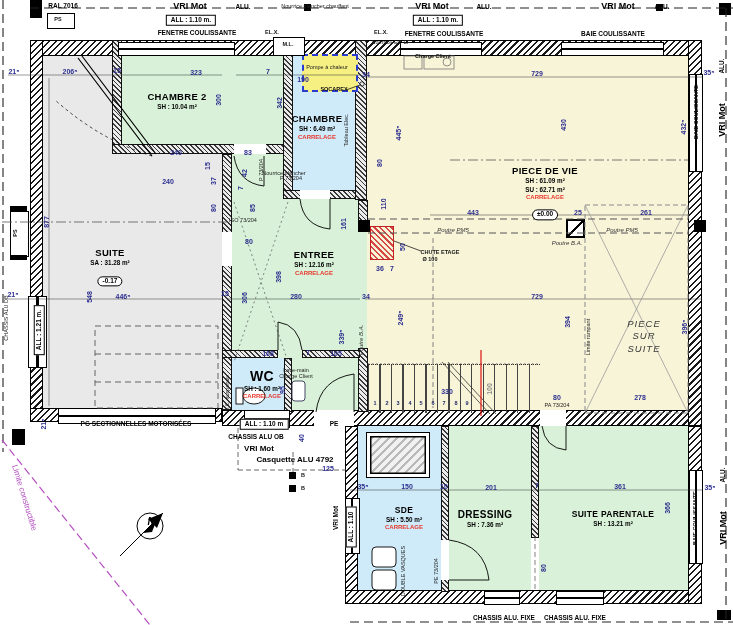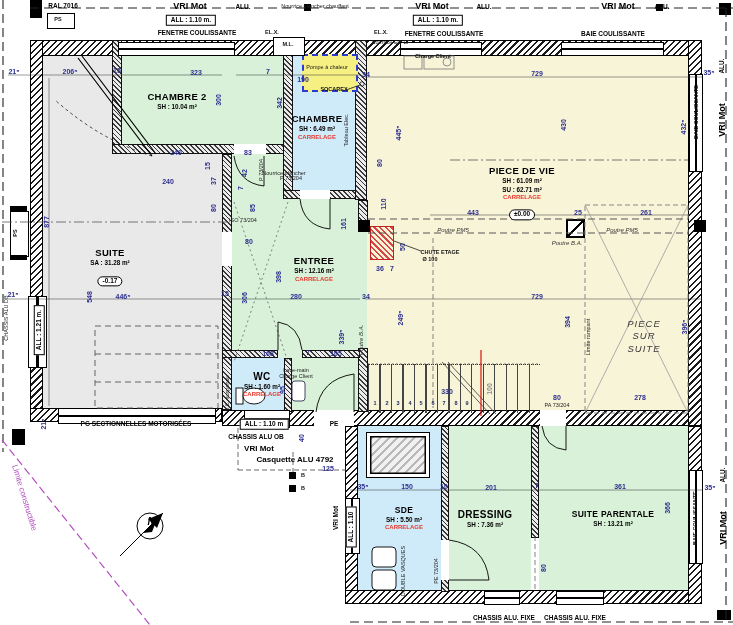--- a/index.html
+++ b/index.html
@@ -201,34 +201,34 @@
   </div>
   <div class="rlabel" style="left:177px;top:101px">
     <div class="rname">CHAMBRE 2</div>
     <div class="rarea">SH : 10.04 m²</div>
   </div>
   <div class="rlabel" style="left:317px;top:127px">
     <div class="rname">CHAMBRE</div>
     <div class="rarea">SH : 6.49 m²</div>
     <div class="rfloor">CARRELAGE</div>
   </div>
-  <div class="rlabel" style="left:522px;top:194px">
+  <div class="rlabel" style="left:545px;top:194px">
     <div class="rname">PIECE DE VIE</div>
     <div class="rarea">SH : 61.09 m²</div>
     <div class="rarea">SU : 62.71 m²</div>
     <div class="rfloor">CARRELAGE</div>
     <div><span class="roval">±0.00</span></div>
   </div>
-  <div class="rlabel" style="left:314px;top:269px">
+  <div class="rlabel" style="left:314px;top:263px">
     <div class="rname">ENTREE</div>
     <div class="rarea">SH : 12.16 m²</div>
     <div class="rfloor">CARRELAGE</div>
   </div>
   <div class="rlabel" style="left:262px;top:384px">
-    <div class="rname" style="font-size:10px">WC</div>
+    <div class="rname" style="font-size:14px">WC</div>
     <div class="rarea">SH : 1.60 m²</div>
     <div class="rfloor">CARRELAGE</div>
   </div>
   <div class="rlabel" style="left:404px;top:519px">
     <div class="rname" style="font-size:8.5px">SDE</div>
     <div class="rarea">SH : 5.50 m²</div>
     <div class="rfloor">CARRELAGE</div>
   </div>
   <div class="rlabel" style="left:485px;top:519px">
     <div class="rname" style="font-size:10px">DRESSING</div>

